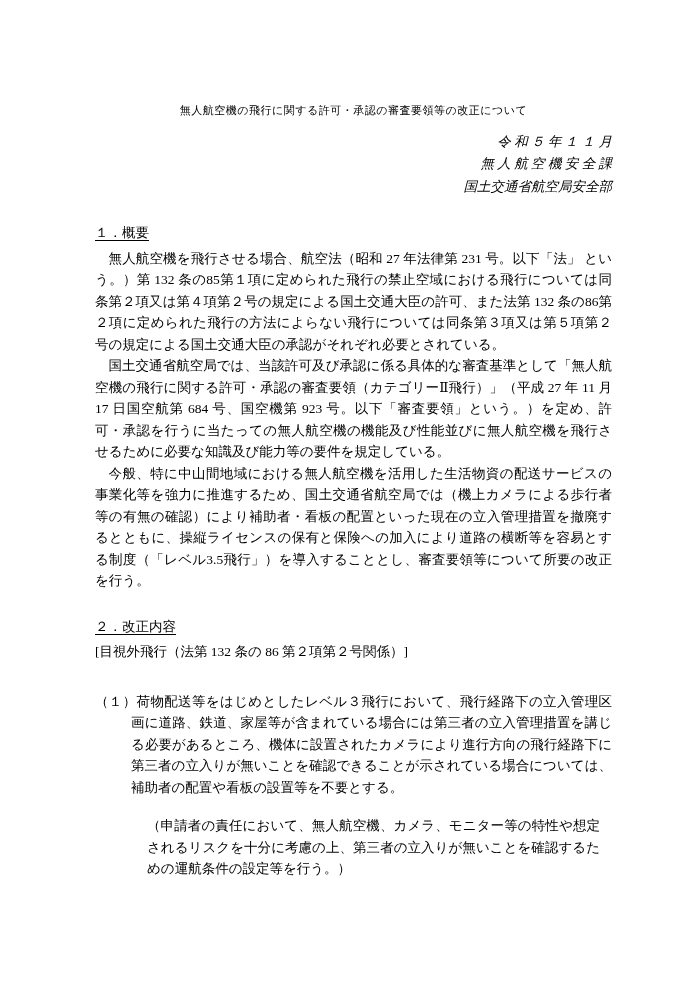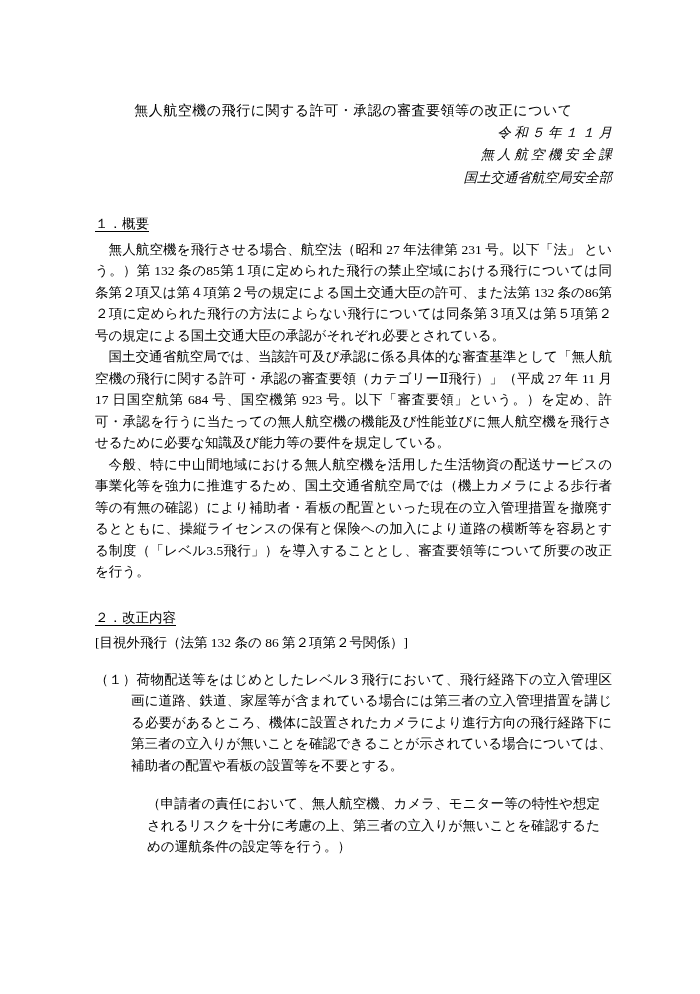--- a/index.html
+++ b/index.html
@@ -13,24 +13,24 @@
   }
   .page {
     width: 700px;
     height: 994px;
     padding: 100px 88px 0 95px;
     font-size: 13.5px;
     line-height: 21.5px;
     background: #ffffff;
   }
   .title {
-    font-size: 14px;
+    font-size: 11px;
     font-weight: normal;
     text-align: center;
-    margin-bottom: 0;
+    margin-bottom: 9px;
     letter-spacing: 0.5px;
   }
   .meta {
     text-align: right;
     margin-bottom: 20px;
     line-height: 22.5px;
     font-style: italic;
   }
   .section-heading {
     margin-top: 24px;
@@ -41,21 +41,21 @@
     text-underline-offset: 3px;
   }
   .para {
     text-align: justify;
     text-indent: 1em;
   }
   .category-line {
     margin-bottom: 12px;
   }
   .item {
-    margin-top: 15px;
+    margin-top: 28px;
     padding-left: 36px;
     text-indent: -36px;
     text-align: justify;
   }
   .item:first-of-type { margin-top: 14px; }
   .note {
     margin: 17px 12px 0 52px;
     text-align: justify;
   }
   .item-gap { margin-top: 46px; }

